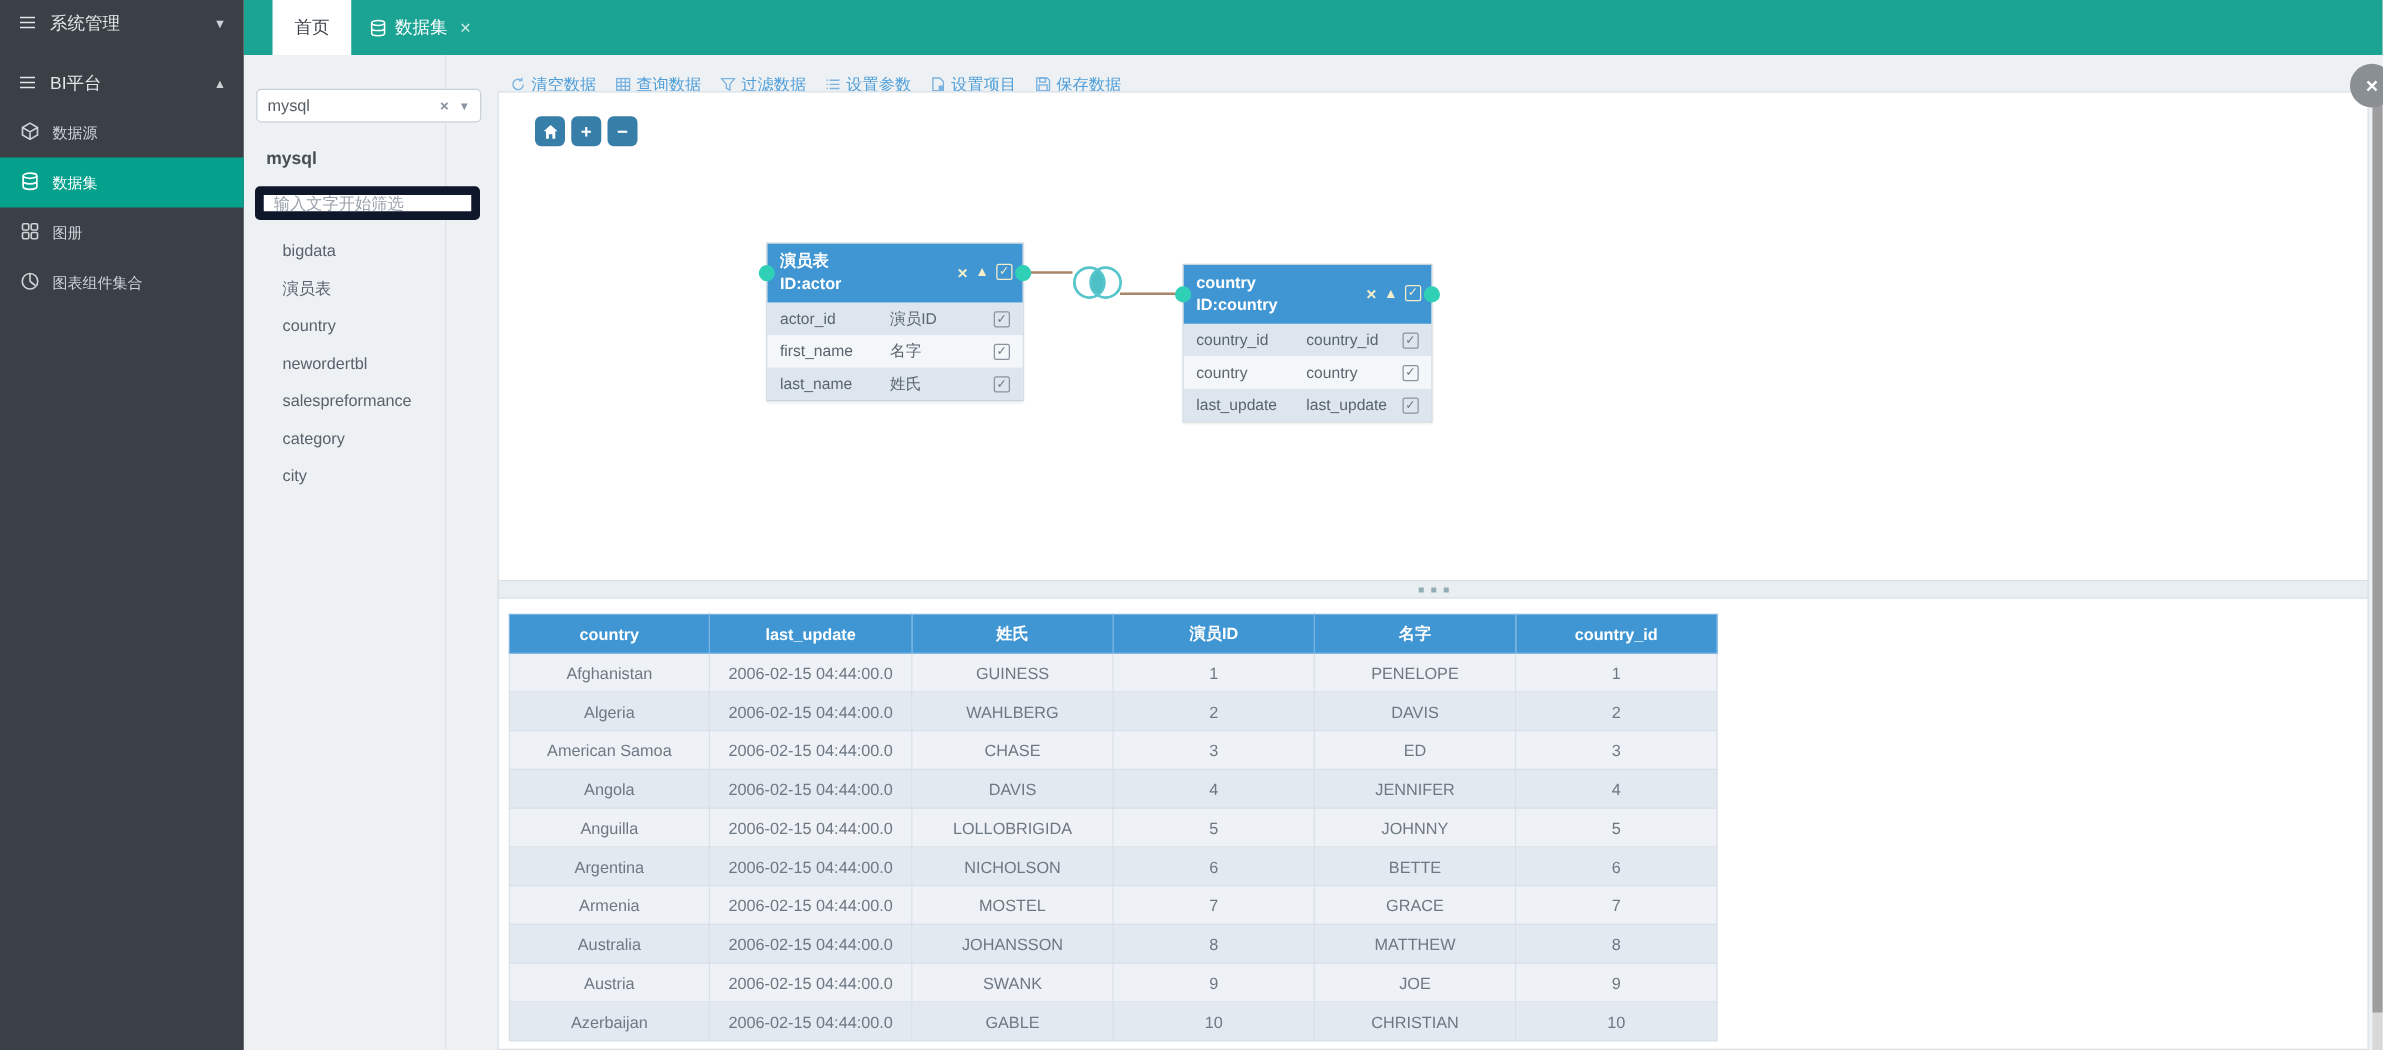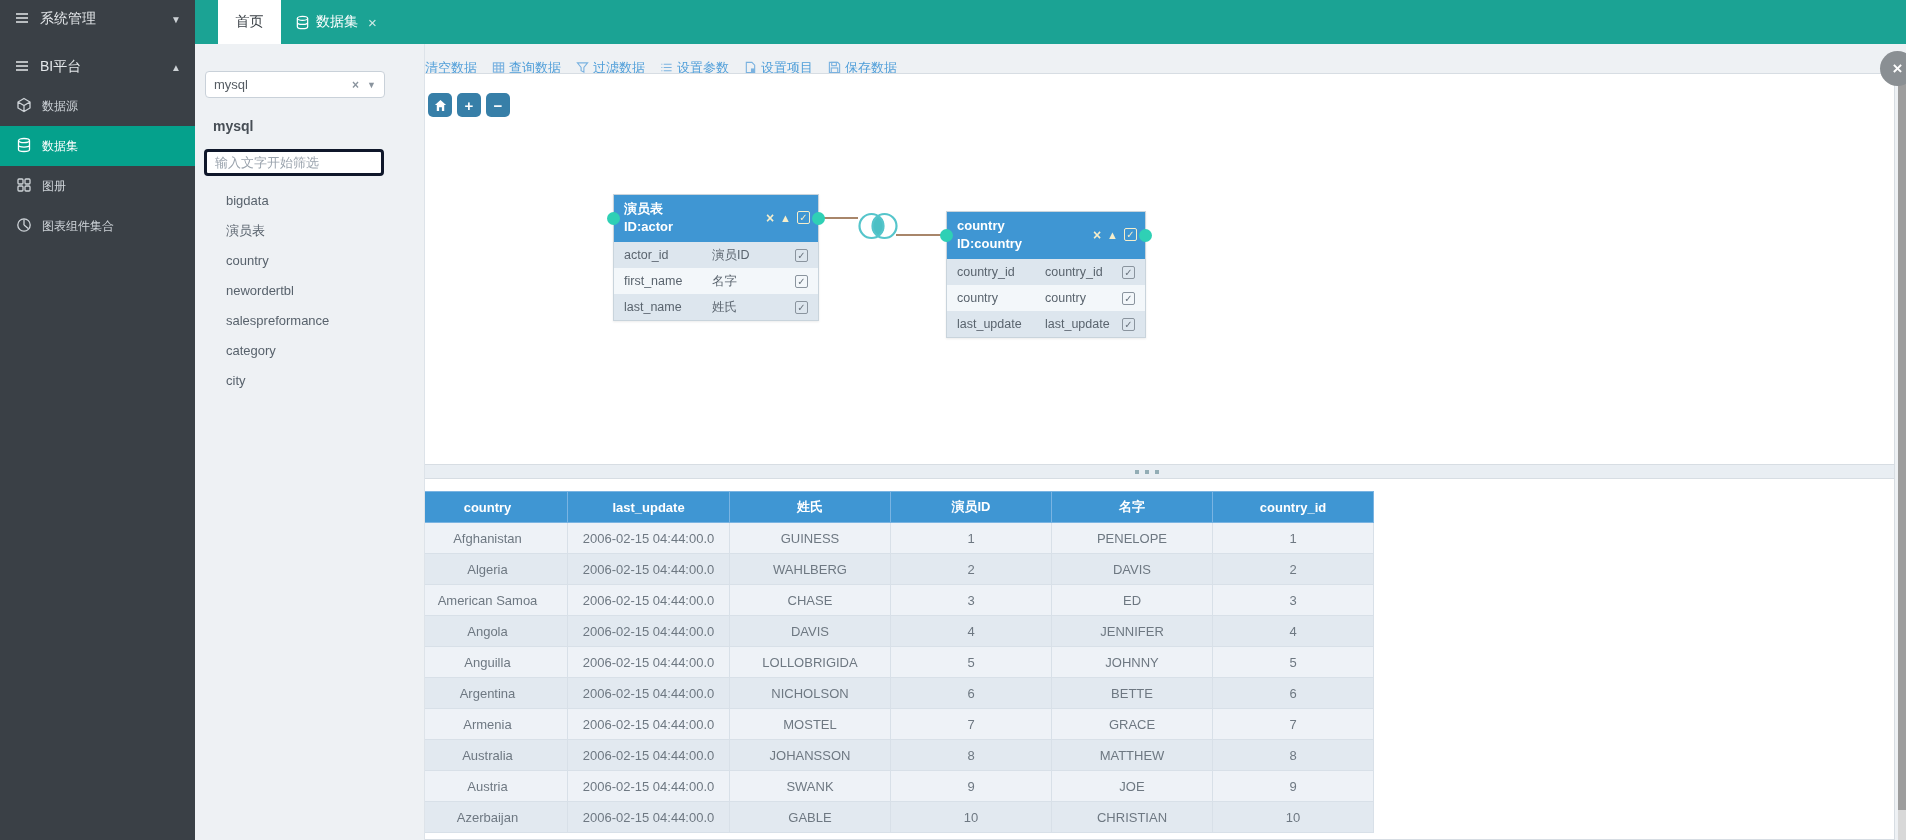--- a/index.html
+++ b/index.html
@@ -31,31 +31,31 @@
   .tab .close { margin-left:10px; color:#d2ebe6; font-size:15px; }
 
   
   .toolstrip { position:absolute; left:195px; right:0; top:44px; height:47px;
     background:#eef1f4; display:flex; align-items:center; padding-left:213px; }
   .toolbtn { display:inline-flex; align-items:center; color:#4f9ed9; font-size:13px;
     margin-right:15px; cursor:pointer; }
   .toolbtn svg { margin-right:4px; stroke:#7ab2e0; fill:none; stroke-width:1.2; }
 
   
-  .treepanel { position:absolute; left:195px; top:44px; width:230px; bottom:0;
+  .treepanel { position:absolute; left:195px; top:44px; width:162px; bottom:0;
     background:#eef1f4; border-right:1px solid #dde3e9; z-index:4; }
   .ds-select { position:absolute; left:10px; top:27px; width:180px; height:27px;
     background:#ffffff; border:1px solid #c9d1d9; border-radius:4px;
     display:flex; align-items:center; padding:0 8px; font-size:13px; color:#555c63; cursor:pointer; }
   .ds-select .v { flex:1; }
   .ds-select .x { color:#8a949e; font-size:12px; font-weight:bold; margin-right:8px; }
   .ds-select .car { color:#8a949e; font-size:9px; }
   .grp-label { position:absolute; left:18px; top:74px; font-size:14px; font-weight:bold; color:#474e55; }
   .filter-input { position:absolute; left:9px; top:105px; width:180px; height:27px;
-    border:3px solid #0f172a; border-radius:4px; padding:0 8px; font-size:13px;
+    border:7px solid #0f172a; border-radius:4px; padding:0 8px; font-size:13px;
     color:#555c63; background:#ffffff; font-family:"Liberation Sans", sans-serif; }
   .filter-input::placeholder { color:#9aa3ad; }
   .tree-list { position:absolute; left:0; top:142px; right:0; }
   .tree-item { line-height:30px; padding-left:31px; font-size:13px; color:#58626c; cursor:pointer; }
 
   
   .canvas { position:absolute; left:398px; top:73px; width:1497px; height:392px;
     background:#ffffff; border:1px solid #d7dde3; }
   .navbtns { position:absolute; left:29px; top:19px; display:flex; }
   .navbtn { width:24px; height:24px; border-radius:5px; background:#377fa8; color:#ffffff;

